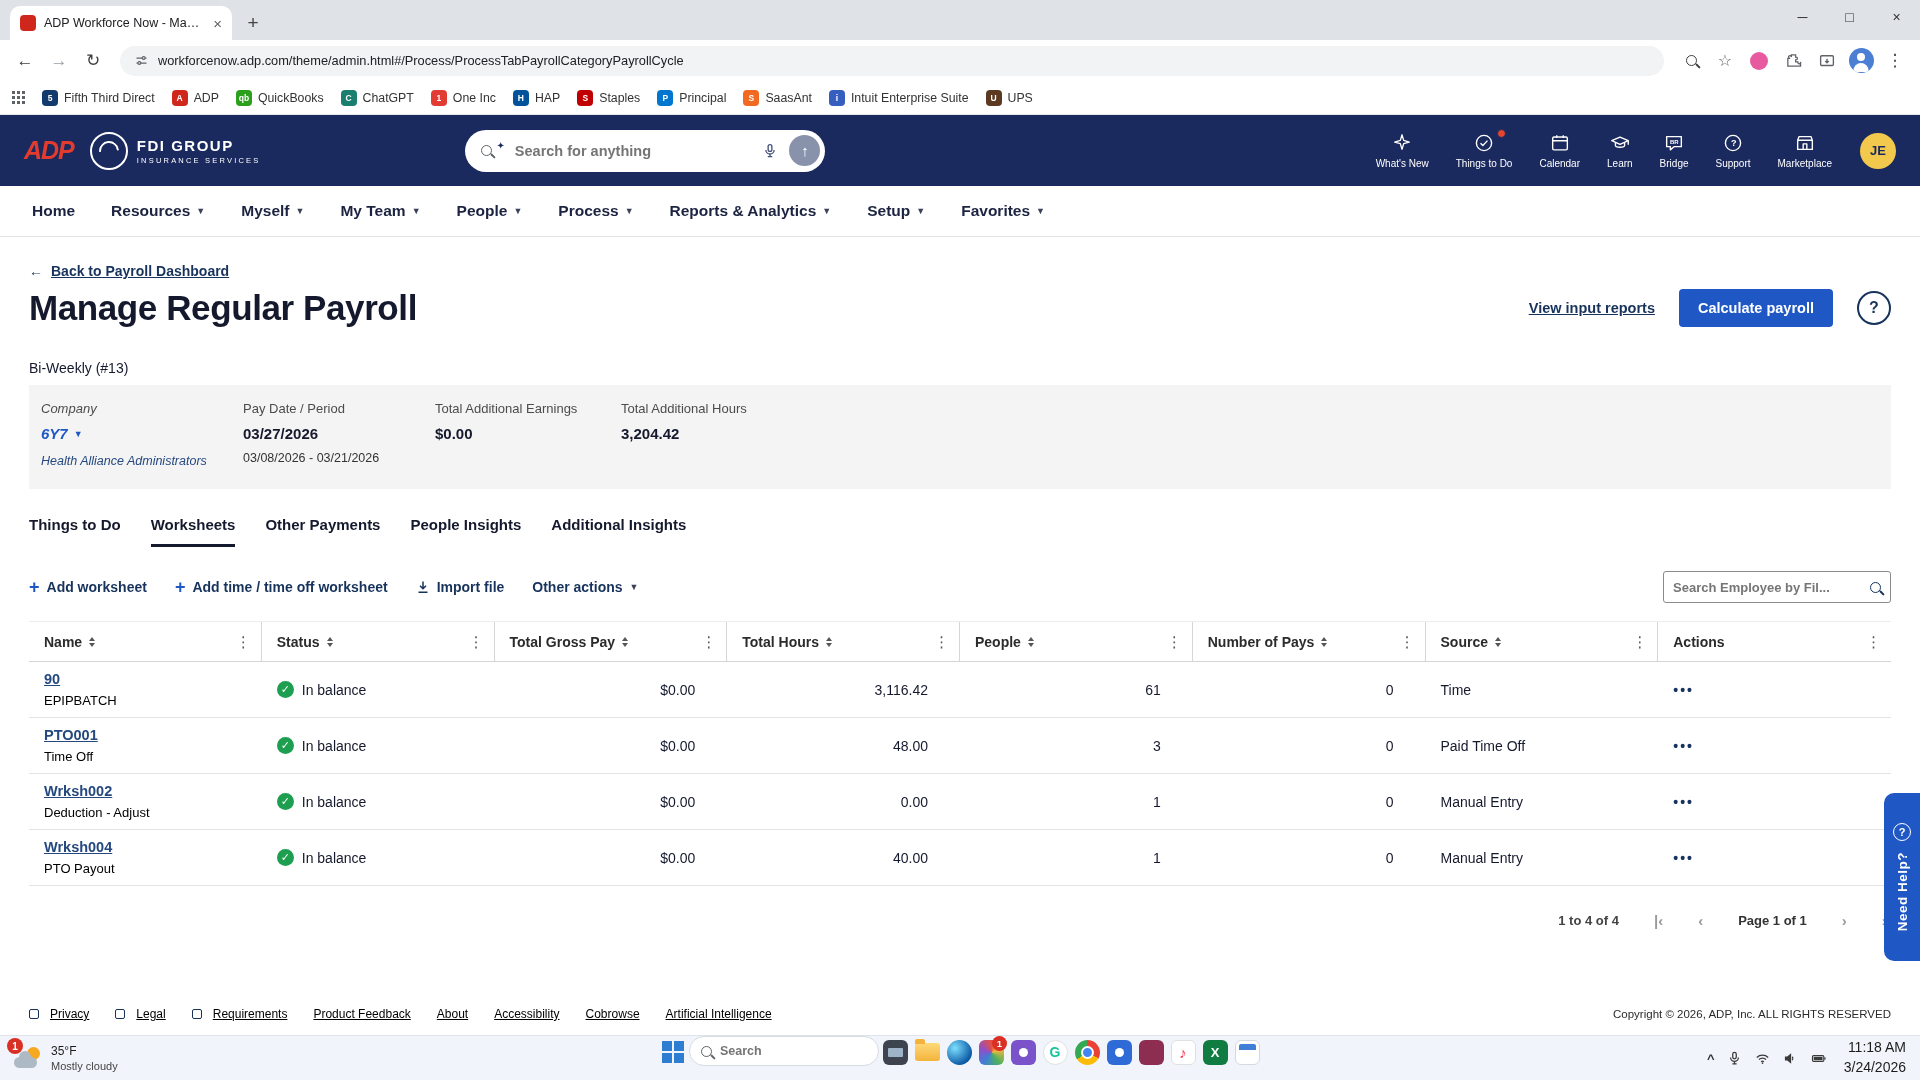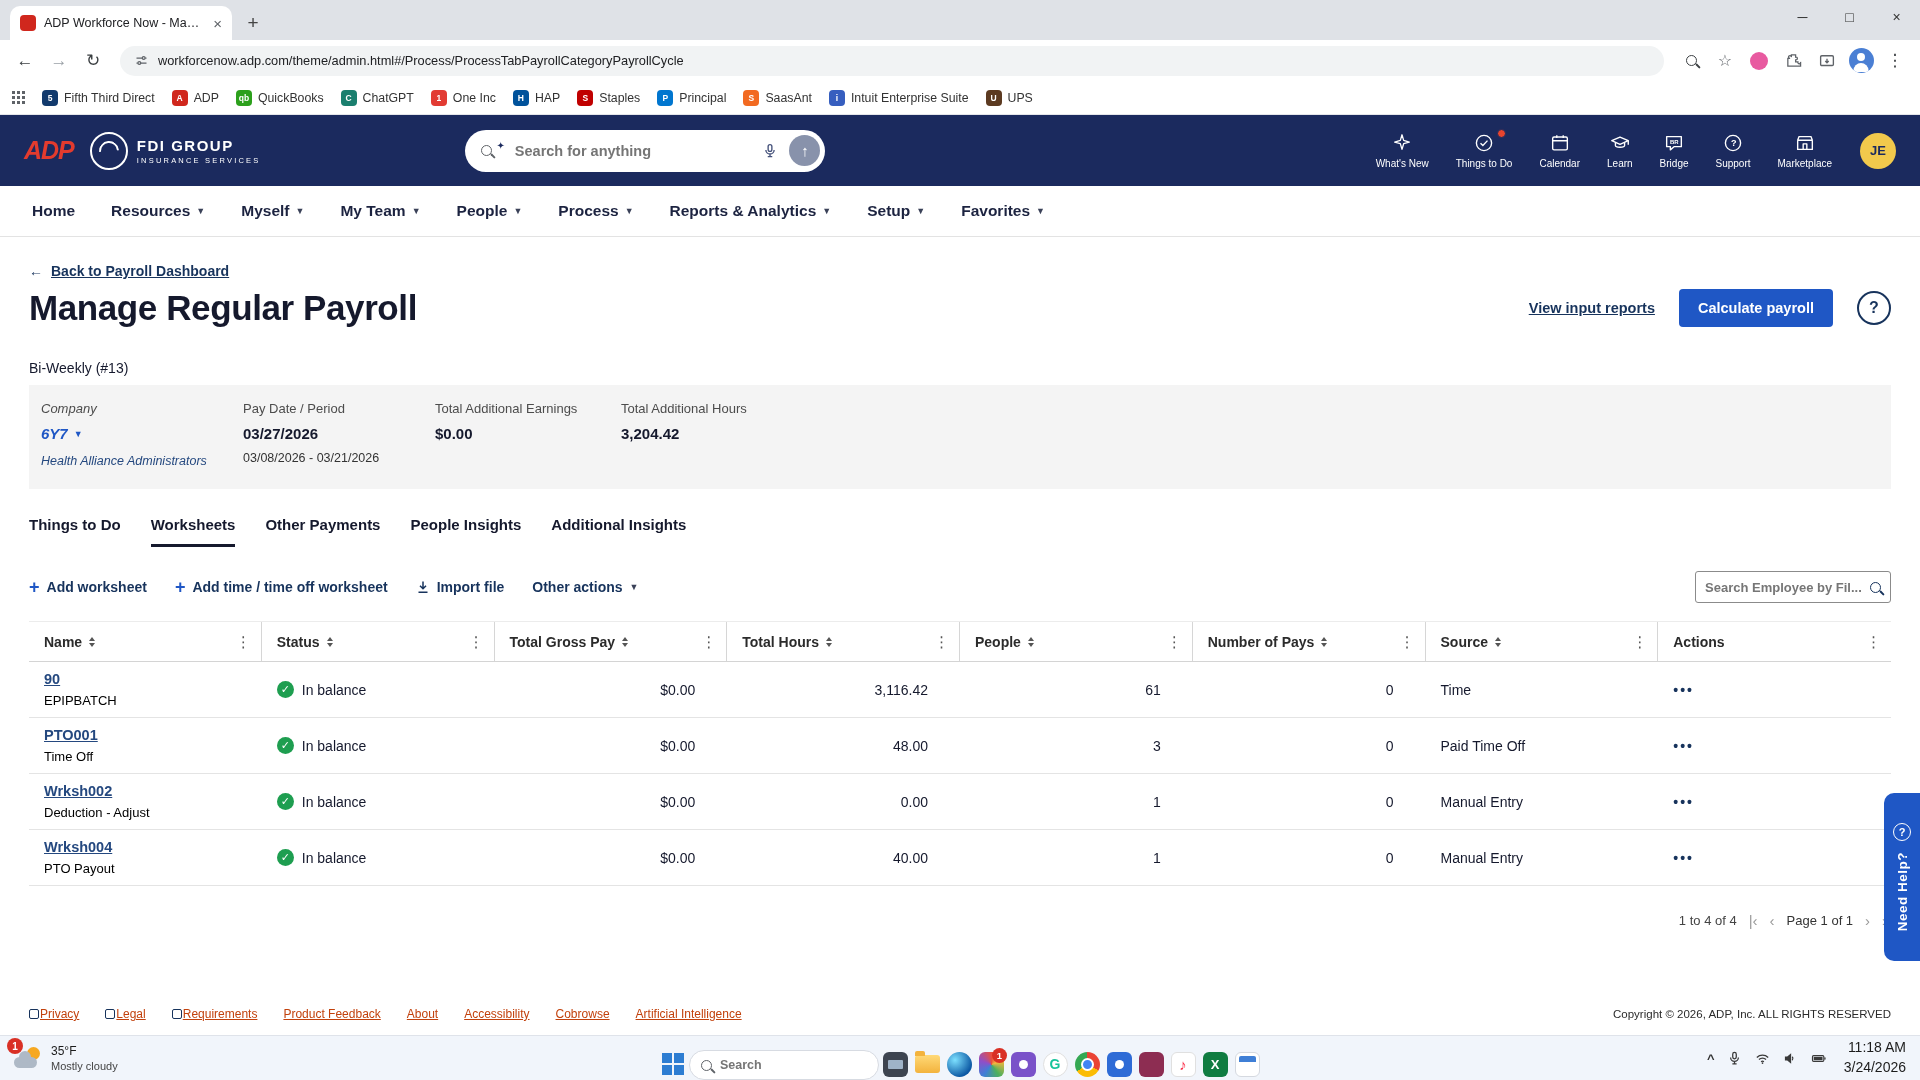--- a/index.html
+++ b/index.html
@@ -81,21 +81,21 @@
   .sum-strong { font-size:15px; font-weight:bold; color:#15192d; }
   .sum-sub { margin-top:9px; font-size:12.5px; color:#333; }
 
   .tabs { display:flex; gap:30px; margin-top:27px; }
   .tab-item { padding-bottom:11px; font-weight:bold; font-size:15px; color:#15192d; }
   .tab-item.active { border-bottom:3px solid #15192d; }
 
   .actions-row { display:flex; align-items:center; margin-top:24px; gap:28px; }
   .action-link { display:flex; align-items:center; gap:7px; font-size:14px; font-weight:600; color:#17335c; }
   .plus { color:#1f57c5; font-size:18px; font-weight:bold; line-height:1; }
-  .emp-search { margin-left:auto; width:196px; height:32px; border:1px solid #8b8b8b; border-radius:3px; display:flex; align-items:center; padding:0 9px; gap:8px; }
+  .emp-search { margin-left:auto; width:228px; height:32px; border:1px solid #8b8b8b; border-radius:3px; display:flex; align-items:center; padding:0 9px; gap:8px; }
   .emp-search input { flex:1; border:none; outline:none; font-size:13px; color:#444; min-width:0; }
   .emp-search input::placeholder { color:#767676; }
   .emp-search .mag { color:#17335c; }
 
   .table { margin-top:18px; border-top:1px solid #ececec; }
   .thead, .trow { display:grid; grid-template-columns:repeat(8,1fr); }
   .thead { height:40px; align-items:center; border-bottom:1px solid #d4d4d4; }
   .th { display:flex; align-items:center; height:100%; padding:0 10px 0 15px; gap:7px; border-right:1px solid #d6d6d6; }
   .th:last-child { border-right:none; }
   .th-label { font-size:14px; font-weight:bold; color:#2b2b2b; white-space:nowrap; }
@@ -106,45 +106,45 @@
   .kebab { margin-left:auto; color:#555; font-size:15px; }
   .trow { min-height:56px; align-items:center; border-bottom:1px solid #e4e4e4; padding:9px 0; }
   .td { padding:0 32px 0 15px; font-size:14px; color:#15192d; }
   .td.num { text-align:right; }
   .row-link { color:#24487f; text-decoration:underline; font-size:14.5px; font-weight:600; }
   .row-sub { margin-top:6px; font-size:13px; color:#000000; }
   .status-cell { display:flex; align-items:center; }
   .check { width:17px; height:17px; border-radius:50%; background:#1e9e50; color:#fff; font-size:11px; display:inline-flex; align-items:center; justify-content:center; margin-right:8px; flex:none; }
   .dots { color:#17335c; font-weight:bold; letter-spacing:2px; font-size:14px; }
 
-  .pagination { display:flex; align-items:center; justify-content:flex-end; gap:12px; margin-top:26px; font-size:13px; color:#444; }
+  .pagination { display:flex; align-items:center; justify-content:flex-end; gap:35px; margin-top:26px; font-size:13px; color:#444;font-weight:bold; }
   .pg-chev { color:#9a9a9a; font-size:15px; }
   .pg-page { color:#333; }
 
   .need-help { position:fixed; right:0; top:793px; width:36px; height:168px; background:#1f57c5; border-radius:10px 0 0 10px; color:#fff; display:flex; flex-direction:column; align-items:center; justify-content:center; gap:11px; z-index:50; }
   .nh-q { width:18px; height:18px; border-radius:50%; border:1.5px solid #fff; font-size:11px; font-weight:bold; display:flex; align-items:center; justify-content:center; }
   .nh-text { writing-mode:vertical-rl; transform:rotate(180deg); font-size:13.5px; font-weight:bold; letter-spacing:0.5px; }
 
   
   .footer { height:42px; display:flex; align-items:center; padding:0 29px; gap:26px; flex:none; }
-  .f-link { color:#c2410c; text-decoration:underline; font-size:12px; display:flex; align-items:center; gap:1px; }
+  .f-link { color:#000000; text-decoration:underline; font-size:12px; display:flex; align-items:center; gap:11px; }
   .f-ico { width:10px; height:10px; border:1.3px solid #17335c; border-radius:2px; display:inline-block; flex:none; }
   .copyright { margin-left:auto; font-size:11.5px; color:#2b2b2b; }
 
   
   .taskbar { height:45px; background:#f1f5fb; border-top:1px solid #dfe3ea; display:flex; align-items:center; padding:0 14px; position:relative; flex:none; }
   .tb-weather { display:flex; align-items:center; gap:9px; position:relative; }
   .w-badge { position:absolute; top:-6px; left:-7px; width:16px; height:16px; border-radius:50%; background:#d93025; color:#fff; font-size:10px; font-weight:bold; display:flex; align-items:center; justify-content:center; }
   .w-icon { width:28px; height:22px; position:relative; }
   .w-icon .sun { position:absolute; right:2px; top:0; width:13px; height:13px; border-radius:50%; background:#f6a821; }
   .w-icon .cloud { position:absolute; left:0; bottom:1px; width:23px; height:11px; background:#aeb9c6; border-radius:8px; }
   .w-icon .cloud::before { content:""; position:absolute; left:5px; top:-6px; width:12px; height:12px; border-radius:50%; background:#aeb9c6; }
   .w-temp { font-size:12px; color:#1c1c1c; line-height:1.3; }
   .w-desc { font-size:11px; color:#444; }
-  .tb-center { position:absolute; left:50%; top:0; height:100%; transform:translateX(-50%); display:flex; align-items:flex-end; }
+  .tb-center { position:absolute; left:50%; top:0; height:100%; transform:translateX(-50%); display:flex; align-items:flex-start; }
   .winlogo { display:grid; grid-template-columns:repeat(2,10px); gap:2px; }
   .winlogo span { width:10px; height:10px; background:#2d7dd2; }
   .tb-search { width:190px; height:30px; border-radius:15px; background:#fff; border:1px solid #d7dbe2; display:flex; align-items:center; padding:0 11px; gap:8px; color:#666; }
   .tb-search .mag { color:#5f6368; }
   .tb-search input { flex:1; border:none; outline:none; font-size:12.5px; background:transparent; min-width:0; }
   .tb-app { width:32px; height:32px; display:flex; align-items:center; justify-content:center; position:relative; }
   .app-badge { position:absolute; top:0; right:0; width:15px; height:15px; border-radius:50%; background:#d93025; color:#fff; font-size:9.5px; font-weight:bold; display:flex; align-items:center; justify-content:center; }
   .sq { width:25px; height:25px; border-radius:6px; display:flex; align-items:center; justify-content:center; color:#fff; font-weight:bold; font-size:13px; }
   .desk { background:#3d4450; } .desk::after { content:""; width:15px; height:9px; background:#9fb3c8; border-radius:1px; }
   .folder { width:25px; height:18px; background:linear-gradient(#ffd977,#f3b33d); border-radius:3px; position:relative; }

